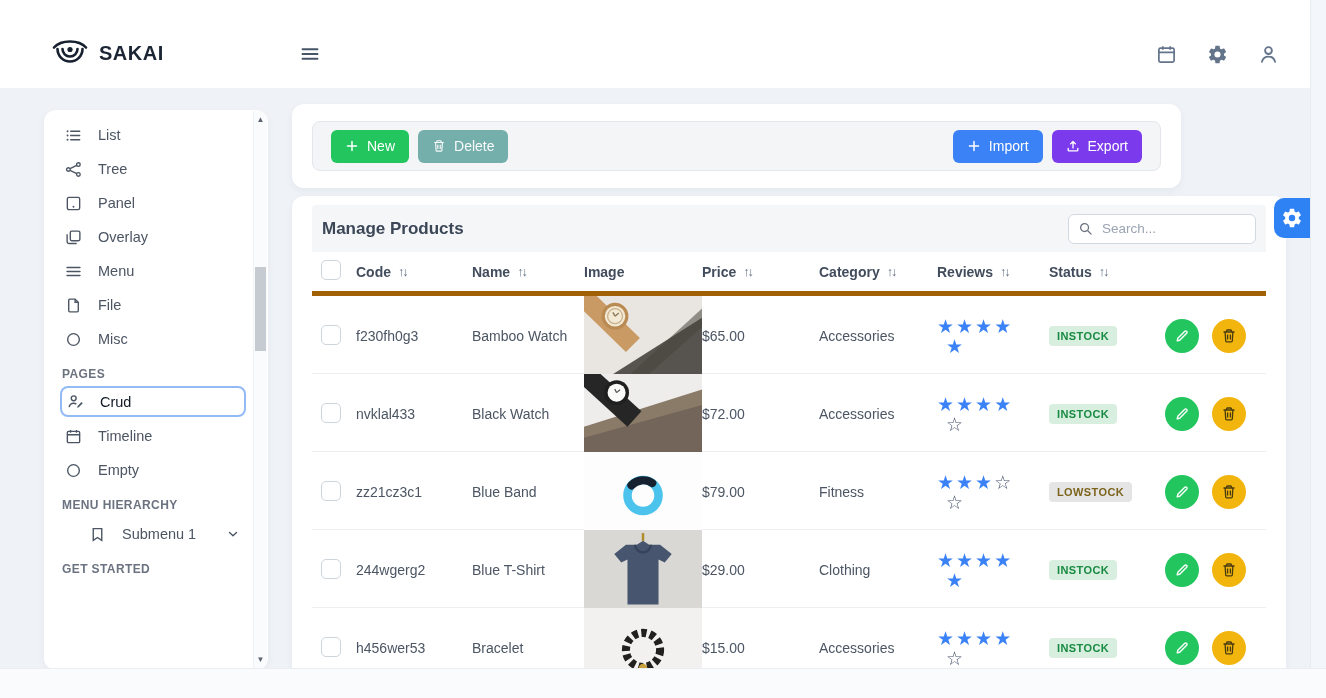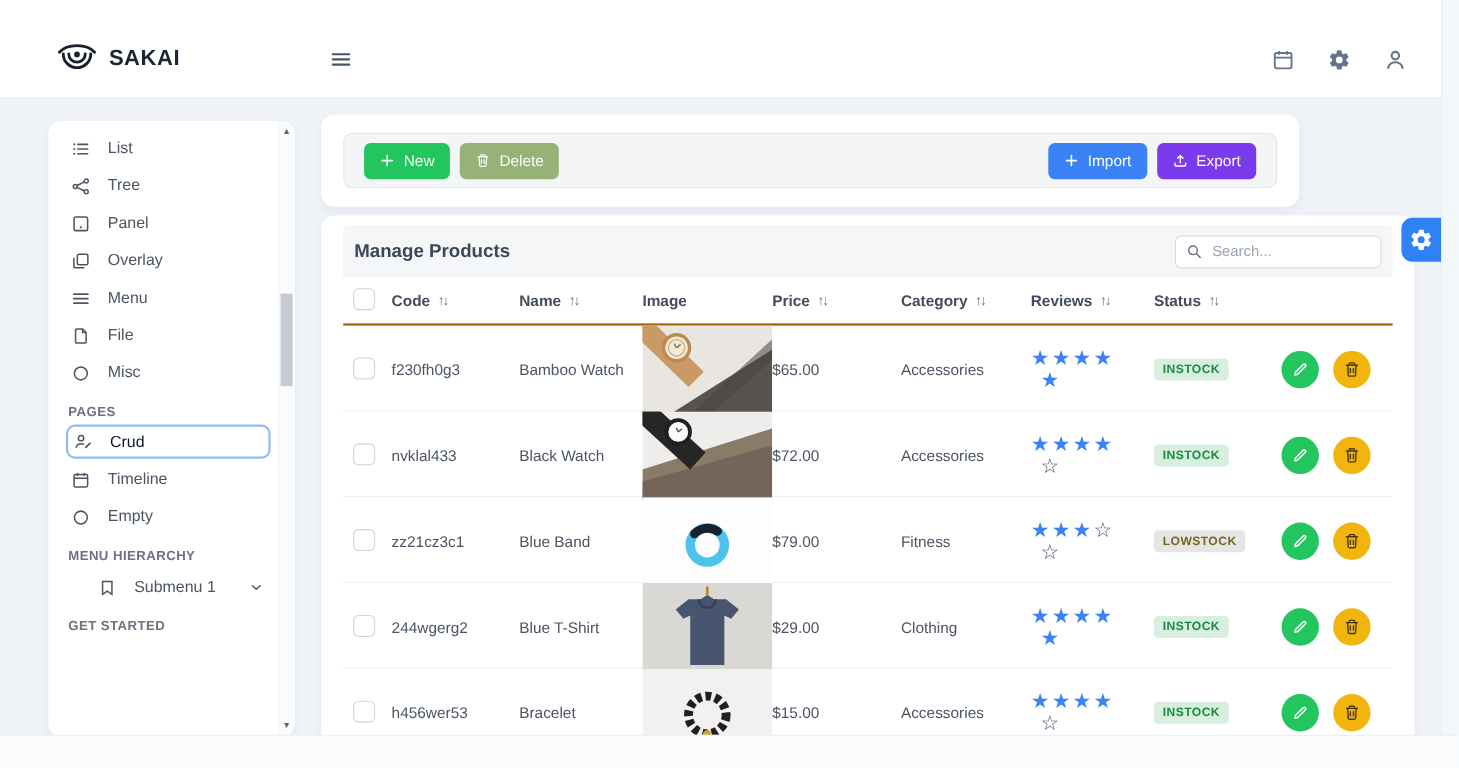--- a/index.html
+++ b/index.html
@@ -57,21 +57,21 @@
               justify-content:space-between;padding:0 10px}
   .table-title{font-size:17px;font-weight:600;color:#3b4657}
   .search-box{position:relative;width:188px;height:30px}
   .search-input{width:100%;height:100%;border:1px solid #d3d9e0;border-radius:6px;background:#fff;
                 padding:0 10px 0 33px;font-size:13.5px;color:#4b5563}
   .search-input::placeholder{color:#9aa4b2}
   .search-icon{position:absolute;left:10px;top:7px;width:15px;height:15px;color:#6b7280}
   .search-icon svg{width:15px;height:15px}
 
   .thead-row,.trow{display:grid;grid-template-columns:44px 116px 112px 118px 117px 118px 112px 116px 1fr;align-items:center}
-  .thead-row{height:44px;border-bottom:2px solid #a16207}
+  .thead-row{height:44px;border-bottom:5px solid #a16207}
   .col-h{display:flex;align-items:center;gap:7px;font-weight:600;color:#424c5c;font-size:14px}
   .sort-icon{color:#64748b;font-size:12.5px;letter-spacing:-2px;font-weight:400}
   .trow{height:78px;border-bottom:1px solid #eceff2;font-size:14px;color:#4b5563}
   .checkbox{width:20px;height:20px;border:1.5px solid #cdd4dc;border-radius:5px;background:#fff;display:inline-block;margin-left:9px}
   .prod-img{width:77px;height:53px;border-radius:5px;overflow:hidden;box-shadow:0 3px 8px rgba(0,0,0,.22)}
   .prod-img svg{width:100%;height:100%}
   .stars{display:flex;flex-direction:column;line-height:1;width:96px}
   .stars-line1{display:flex;gap:2px}
   .stars-line2{display:flex;margin:1px 0 0 9px}
   .star{font-size:19px}
@@ -257,21 +257,21 @@
   <div class="toolbar-inner">
     <div class="tgroup">
         <button class="tbtn" style="background: rgb(34, 197, 94);">
     <span class="tbtn-icon">
             <svg viewBox="0 0 16 16" fill="none" stroke="currentColor" stroke-width="1.7" stroke-linecap="round">
               <path d="M8 2.8v10.4M2.8 8h10.4"></path>
             </svg>
           </span>
     <span class="tbtn-label">New</span>
   </button>
-        <button class="tbtn disabled" style="background: #4d7c0f;">
+        <button class="tbtn disabled" style="background: #0f766e;">
     <span class="tbtn-icon">
             <svg viewBox="0 0 16 16" fill="none" stroke="currentColor" stroke-width="1.3">
               <path d="M2.5 4h11M5.5 4V2.9a.9.9 0 0 1 .9-.9h3.2a.9.9 0 0 1 .9.9V4M4.1 4l.6 9a1 1 0 0 0 1 .9h4.6a1 1 0 0 0 1-.9l.6-9"></path>
               <path d="M6.6 6.6v4.8M9.4 6.6v4.8"></path>
             </svg>
           </span>
     <span class="tbtn-label">Delete</span>
   </button>
       </div>
     <div class="tgroup">

